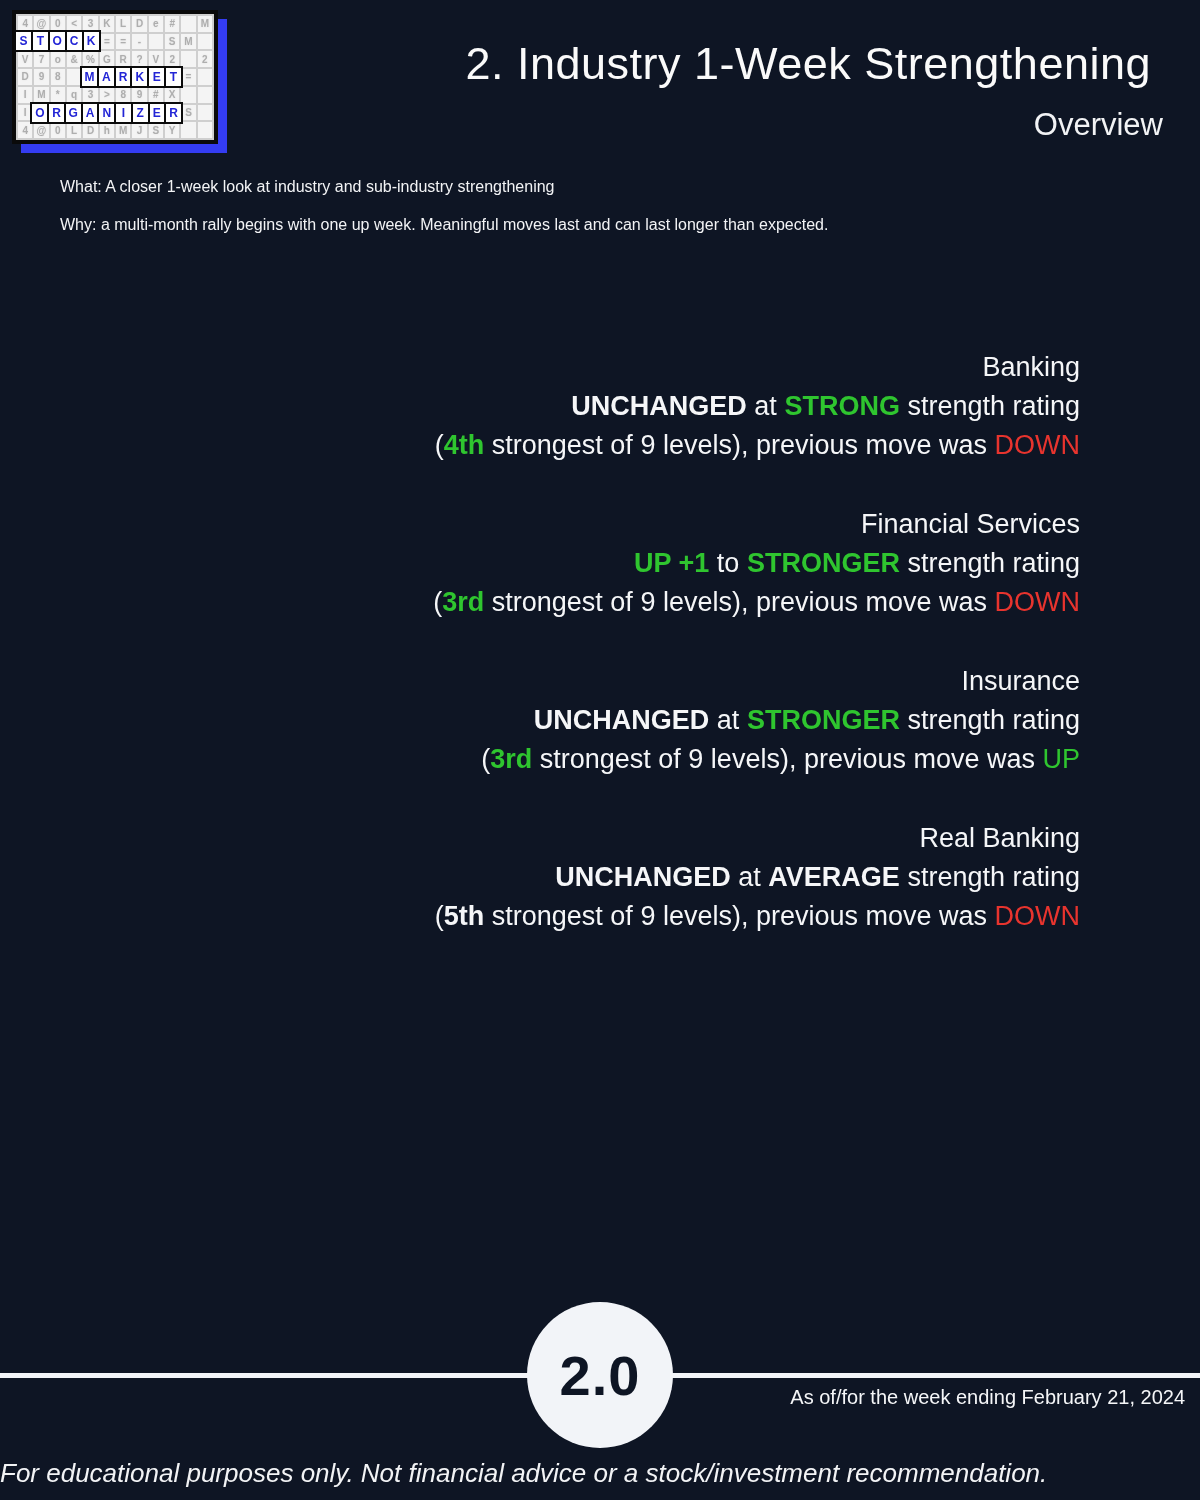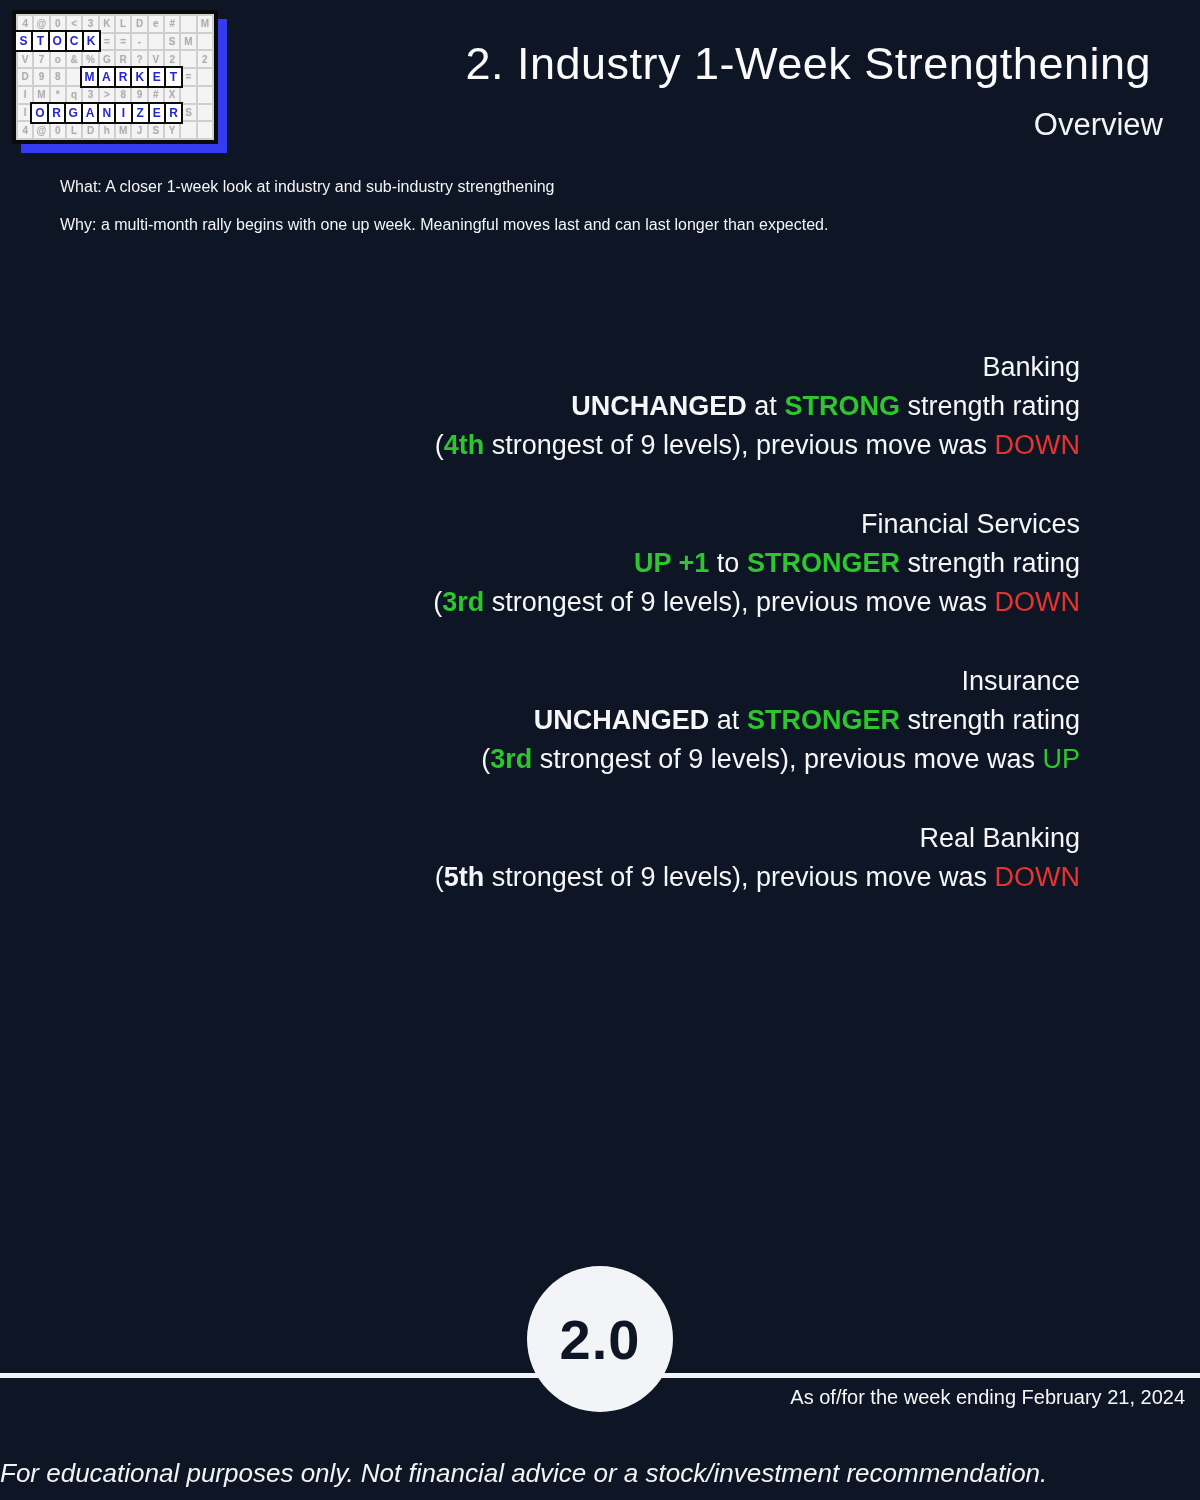--- a/index.html
+++ b/index.html
@@ -69,21 +69,21 @@
   .ind-name{font-weight:400;color:#f5f6f8;}
   .ind-line{color:#f5f6f8;}
   .seg-b{font-weight:700;text-align:center;}
 
   
   .divider{
     position:absolute;left:0;top:1373px;width:1200px;height:5px;
     background:#f2f4f8;z-index:1;
   }
   .version-circle{
-    position:absolute;left:527px;top:1266px;width:146px;height:146px;
+    position:absolute;left:527px;top:1302px;width:146px;height:146px;
     border-radius:50%;background:#f2f4f8;z-index:2;
     display:flex;align-items:center;justify-content:center;
   }
   .version-circle span{
     color:#0e1524;font-weight:700;font-size:56px;letter-spacing:1px;
   }
   .as-of{
     position:absolute;right:15px;top:1386px;
     font-size:20px;color:#f5f6f8;z-index:1;
   }
@@ -233,20 +233,21 @@
         <div class="ind-line"><span class="seg-b" style="color: rgb(47, 197, 47);">UP +1</span><span style="color: rgb(245, 246, 248);"> to </span><span class="seg-b" style="color: rgb(47, 197, 47);">STRONGER</span><span style="color: rgb(245, 246, 248);"> strength rating</span></div>
         <div class="ind-line"><span style="color: rgb(245, 246, 248);">(</span><span class="seg-b" style="color: rgb(47, 197, 47);">3rd</span><span style="color: rgb(245, 246, 248);"> strongest of 9 levels), previous move was </span><span style="color: rgb(232, 52, 46);">DOWN</span></div>
       </div>
       <div class="ind-block">
         <div class="ind-name">Insurance</div>
         <div class="ind-line"><span class="seg-b" style="color: rgb(245, 246, 248);">UNCHANGED</span><span style="color: rgb(245, 246, 248);"> at </span><span class="seg-b" style="color: rgb(47, 197, 47);">STRONGER</span><span style="color: rgb(245, 246, 248);"> strength rating</span></div>
         <div class="ind-line"><span style="color: rgb(245, 246, 248);">(</span><span class="seg-b" style="color: rgb(47, 197, 47);">3rd</span><span style="color: rgb(245, 246, 248);"> strongest of 9 levels), previous move was </span><span style="color: rgb(47, 197, 47);">UP</span></div>
       </div>
       <div class="ind-block">
         <div class="ind-name">Real Banking</div>
+        <div class="ind-line"><span class="seg-b" style="color: rgb(245, 246, 248);">UNCHANGED</span><span style="color: rgb(245, 246, 248);"> at </span><span class="seg-b" style="color: rgb(245, 246, 248);">AVERAGE</span><span style="color: rgb(245, 246, 248);"> strength rating</span></div>
         <div class="ind-line"><span style="color: rgb(245, 246, 248);">(</span><span class="seg-b" style="color: rgb(245, 246, 248);">5th</span><span style="color: rgb(245, 246, 248);"> strongest of 9 levels), previous move was </span><span style="color: rgb(232, 52, 46);">DOWN</span></div>
       </div>
     </div>
 
   <div class="divider"></div>
 
   <div class="version-circle">
     <span>2.0</span>
   </div>
 

